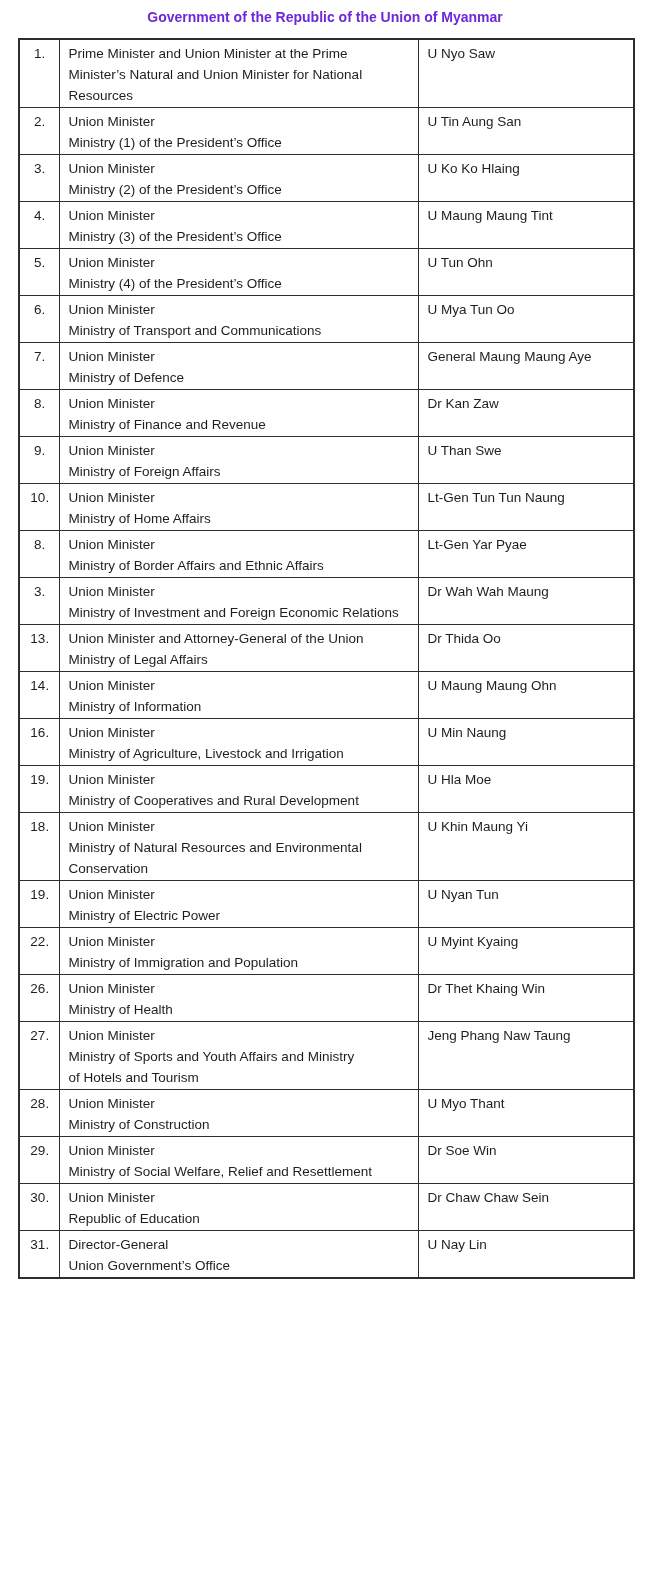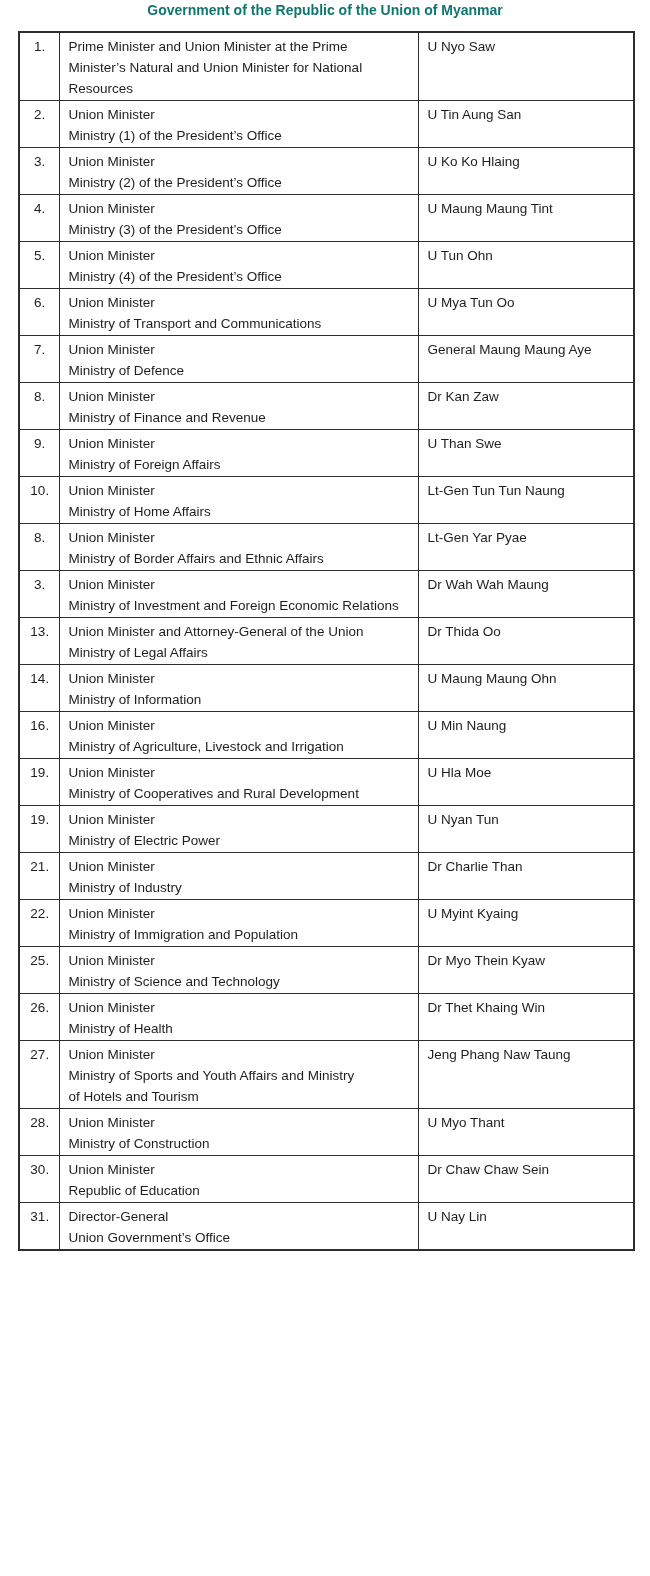--- a/index.html
+++ b/index.html
@@ -8,27 +8,27 @@
     background: #ffffff;
   }
   body {
     width: 650px;
     height: 1576px;
     font-family: "Liberation Sans", sans-serif;
     color: #1e1e1e;
     overflow: hidden;
   }
   .title {
-    margin: 1px 0 0 0;
+    margin: 8px 0 0 0;
     padding: 0;
     font-size: 14px;
     line-height: 18px;
     font-weight: bold;
     text-align: center;
-    color: #0f766e;
+    color: #6d28d9;
   }
   table.gov-table {
     border-collapse: collapse;
     table-layout: fixed;
     width: 615px;
     margin: 12px 0 0 18px;
     border: 2px solid #2e2e2e;
   }
   table.gov-table td {
     border: 1px solid #2e2e2e;
@@ -186,50 +186,43 @@
         </tr>
         <tr>
           <td class="num">19.</td>
           <td class="pos">
             <div class="line">Union Minister</div>
             <div class="line">Ministry of Cooperatives and Rural Development</div>
           </td>
           <td class="name">U Hla Moe</td>
         </tr>
         <tr>
+          <td class="num">18.</td>
+          <td class="pos">
+            <div class="line">Union Minister</div>
+            <div class="line">Ministry of Natural Resources and Environmental</div>
+            <div class="line">Conservation</div>
+          </td>
+          <td class="name">U Khin Maung Yi</td>
+        </tr>
+        <tr>
           <td class="num">19.</td>
           <td class="pos">
             <div class="line">Union Minister</div>
             <div class="line">Ministry of Electric Power</div>
           </td>
           <td class="name">U Nyan Tun</td>
         </tr>
         <tr>
-          <td class="num">21.</td>
-          <td class="pos">
-            <div class="line">Union Minister</div>
-            <div class="line">Ministry of Industry</div>
-          </td>
-          <td class="name">Dr Charlie Than</td>
-        </tr>
-        <tr>
           <td class="num">22.</td>
           <td class="pos">
             <div class="line">Union Minister</div>
             <div class="line">Ministry of Immigration and Population</div>
           </td>
           <td class="name">U Myint Kyaing</td>
-        </tr>
-        <tr>
-          <td class="num">25.</td>
-          <td class="pos">
-            <div class="line">Union Minister</div>
-            <div class="line">Ministry of Science and Technology</div>
-          </td>
-          <td class="name">Dr Myo Thein Kyaw</td>
         </tr>
         <tr>
           <td class="num">26.</td>
           <td class="pos">
             <div class="line">Union Minister</div>
             <div class="line">Ministry of Health</div>
           </td>
           <td class="name">Dr Thet Khaing Win</td>
         </tr>
         <tr>
@@ -241,20 +234,28 @@
           </td>
           <td class="name">Jeng Phang Naw Taung</td>
         </tr>
         <tr>
           <td class="num">28.</td>
           <td class="pos">
             <div class="line">Union Minister</div>
             <div class="line">Ministry of Construction</div>
           </td>
           <td class="name">U Myo Thant</td>
+        </tr>
+        <tr>
+          <td class="num">29.</td>
+          <td class="pos">
+            <div class="line">Union Minister</div>
+            <div class="line">Ministry of Social Welfare, Relief and Resettlement</div>
+          </td>
+          <td class="name">Dr Soe Win</td>
         </tr>
         <tr>
           <td class="num">30.</td>
           <td class="pos">
             <div class="line">Union Minister</div>
             <div class="line">Republic of Education</div>
           </td>
           <td class="name">Dr Chaw Chaw Sein</td>
         </tr>
         <tr>

